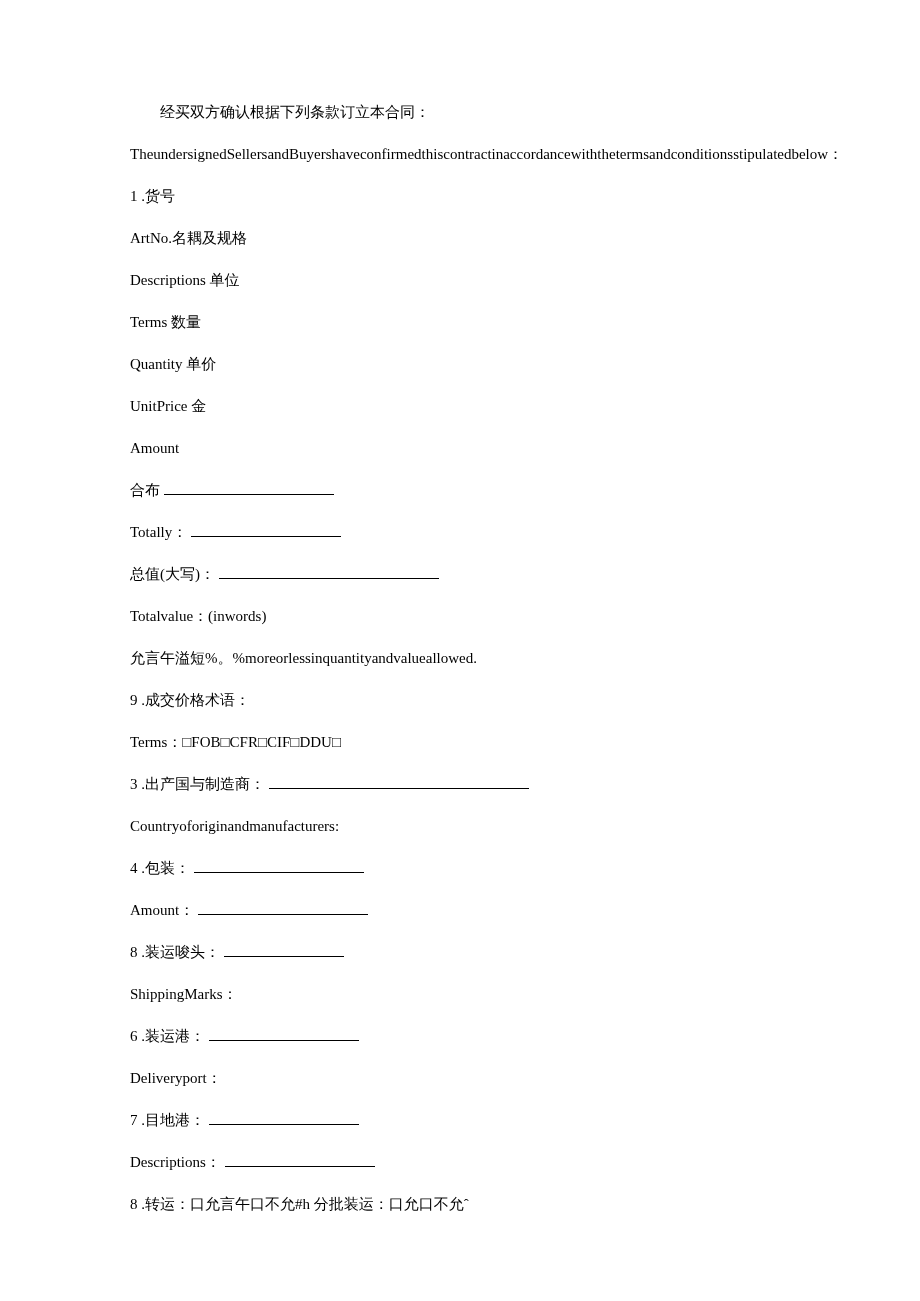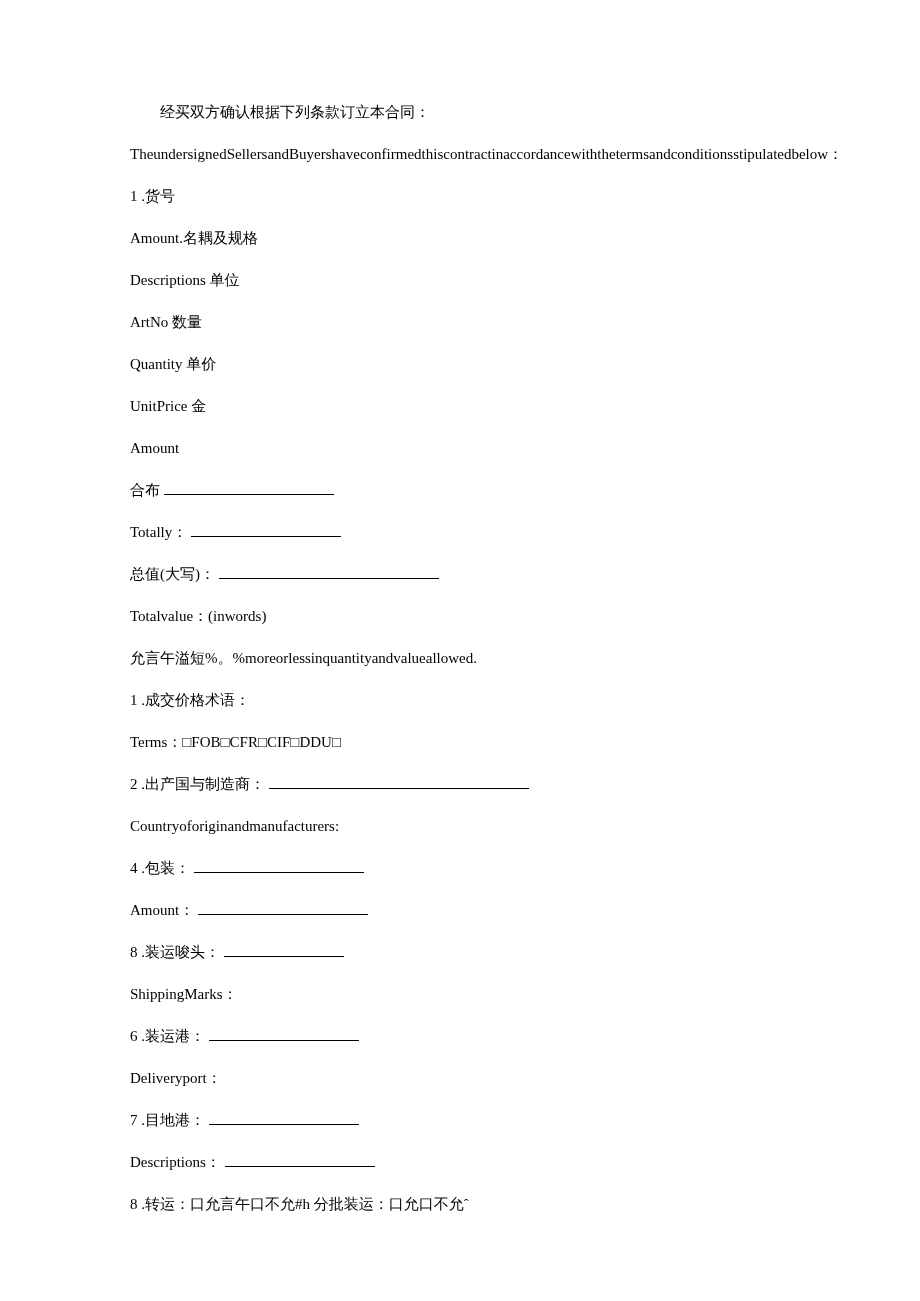--- a/index.html
+++ b/index.html
@@ -54,29 +54,29 @@
 
 <div class="para indent">
   <span>TheundersignedSellersandBuyershaveconfirmedthiscontractinaccordancewiththetermsandconditionsstipulatedbelow：</span>
 </div>
 
 <div class="para indent">
   <span>1 .货号</span>
 </div>
 
 <div class="para indent">
-  <span>Amount.名耦及规格</span>
+  <span>ArtNo.名耦及规格</span>
 </div>
 
 <div class="para indent">
   <span>Descriptions 单位</span>
 </div>
 
 <div class="para indent">
-  <span>ArtNo 数量</span>
+  <span>Terms 数量</span>
 </div>
 
 <div class="para indent">
   <span>Quantity 单价</span>
 </div>
 
 <div class="para indent">
   <span>UnitPrice 金</span>
 </div>
 
@@ -101,29 +101,29 @@
 
 <div class="para indent">
   <span>Totalvalue：(inwords)</span>
 </div>
 
 <div class="para indent">
   <span>允言午溢短%。%moreorlessinquantityandvalueallowed.</span>
 </div>
 
 <div class="para indent">
-  <span>1 .成交价格术语：</span>
+  <span>9 .成交价格术语：</span>
 </div>
 
 <div class="para indent">
   <span>Terms：□FOB□CFR□CIF□DDU□</span>
 </div>
 
 <div class="para indent">
-  <span>2 .出产国与制造商：</span>
+  <span>3 .出产国与制造商：</span>
   <span class="blank-line xlong"></span>
 </div>
 
 <div class="para indent">
   <span>Countryoforiginandmanufacturers:</span>
 </div>
 
 <div class="para indent">
   <span>4 .包装：</span>
   <span class="blank-line med"></span>

